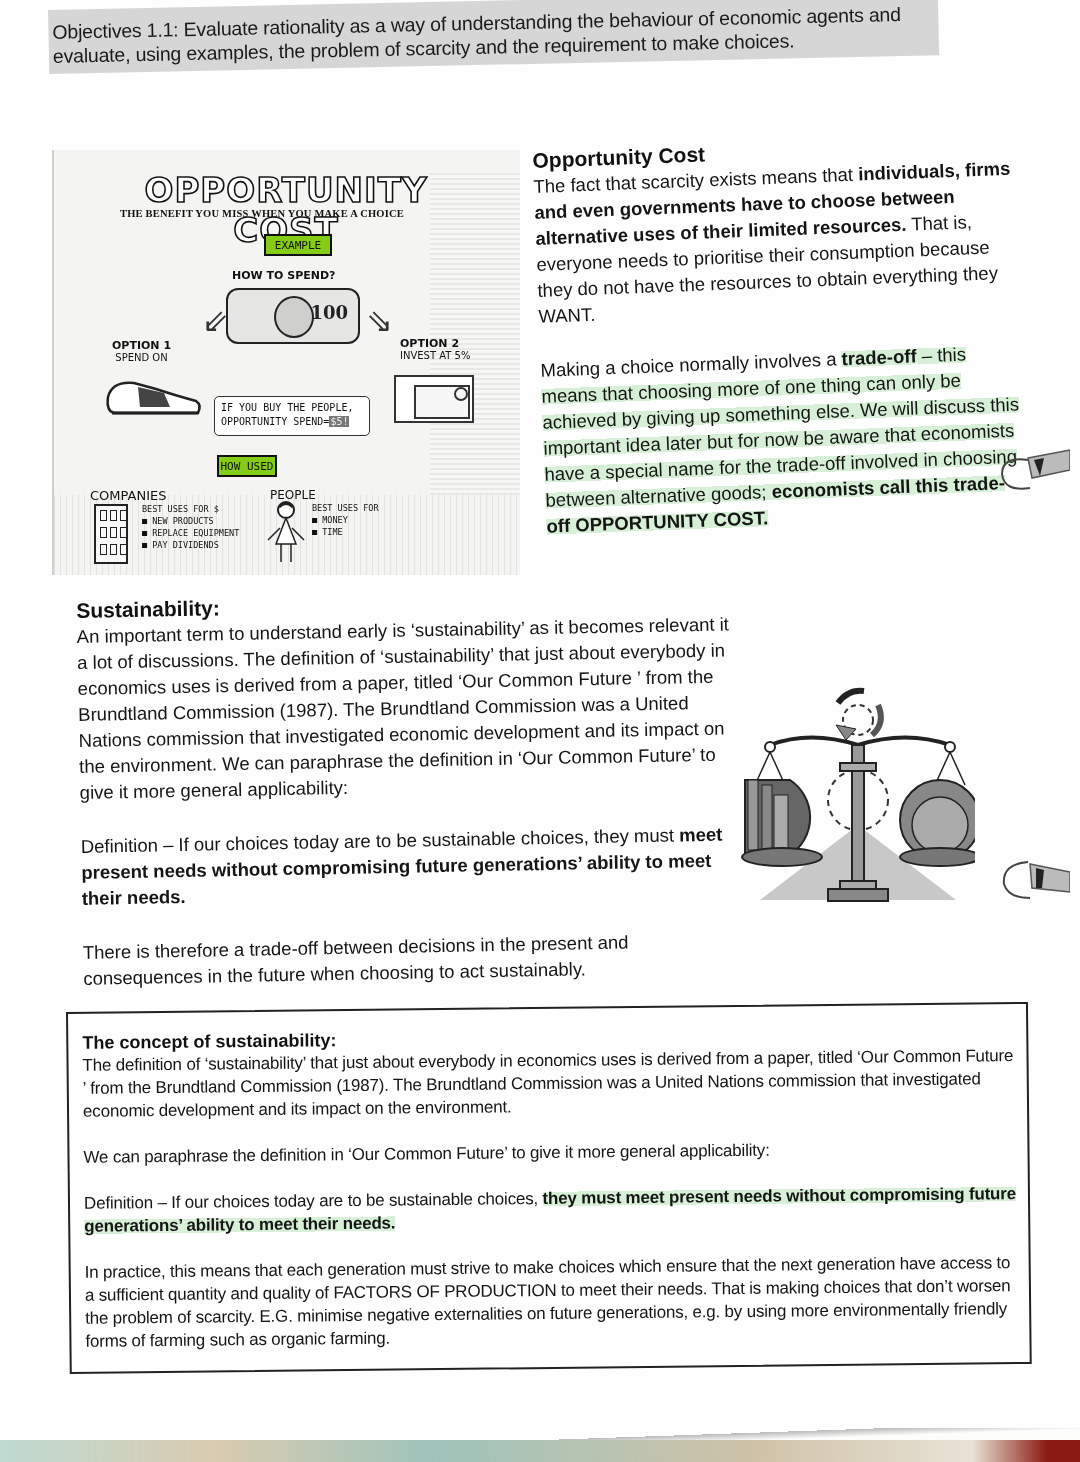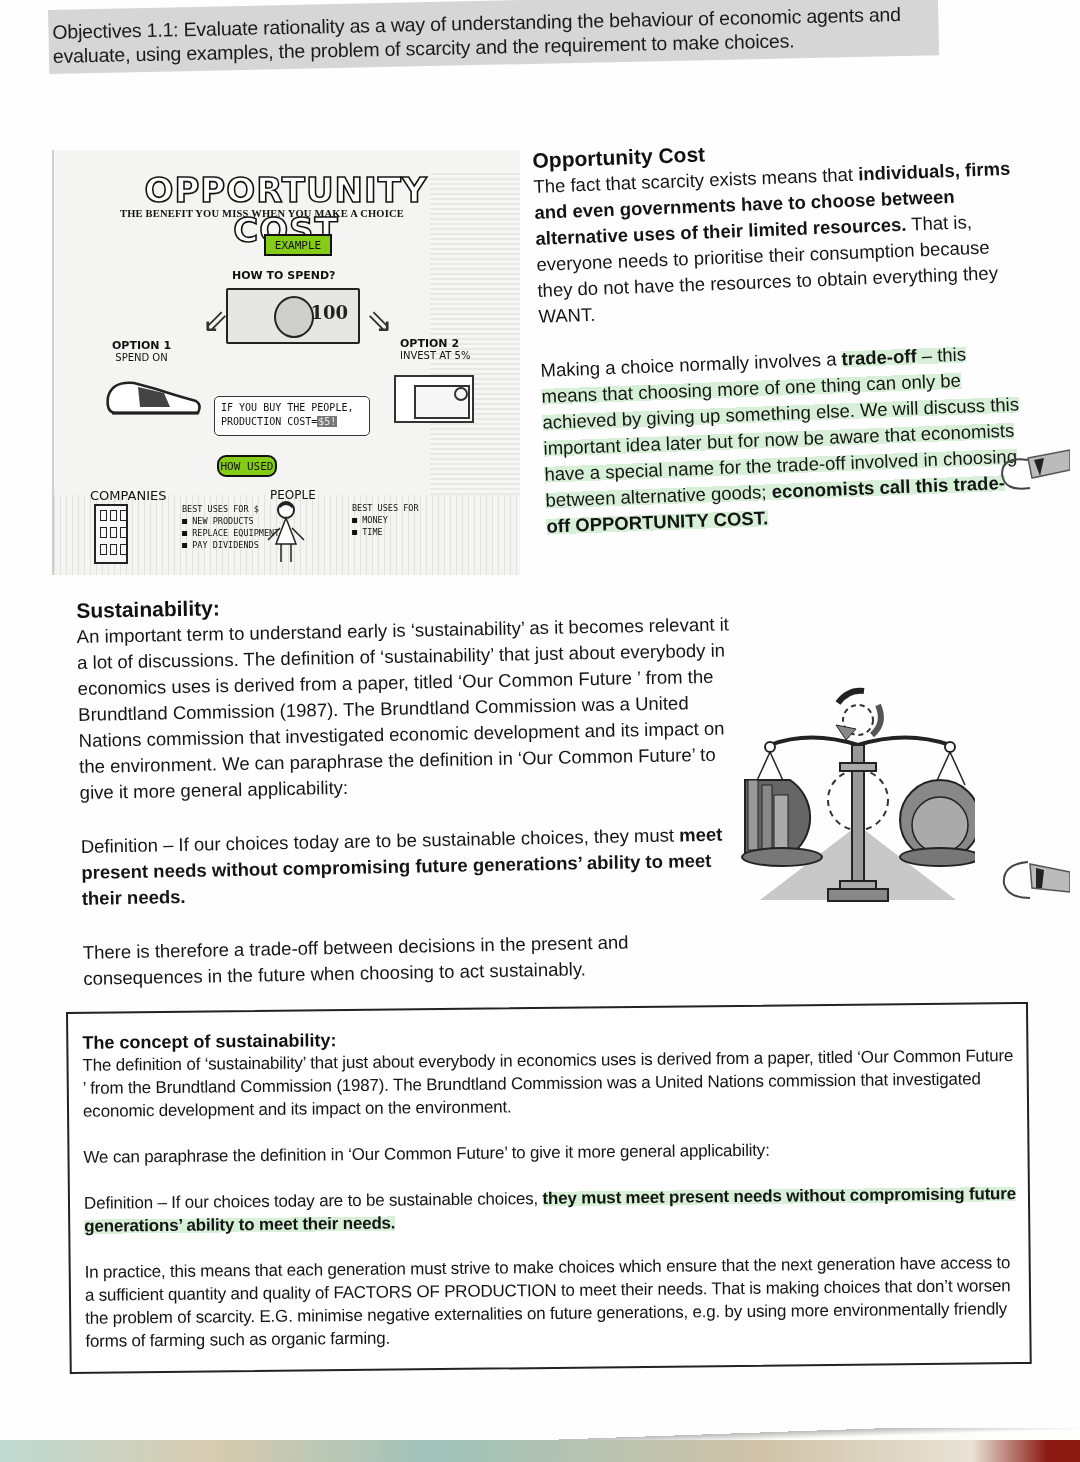--- a/index.html
+++ b/index.html
@@ -45,31 +45,31 @@
       position: absolute; display: flex; align-items: center; justify-content: center;
       background: #84cc16; border: 2px solid #111; font-family: "DejaVu Sans Mono", monospace;
       font-size: 11px; color: #111; height: 22px;
     }
     .ribbon::before, .ribbon::after {
       content: ""; position: absolute; top: 4px; width: 18px; height: 16px; background: #111; z-index: -1;
     }
     .ribbon::before { left: -16px; clip-path: polygon(0 0, 100% 0, 100% 100%, 0 100%, 30% 50%); }
     .ribbon::after { right: -16px; clip-path: polygon(0 0, 100% 0, 70% 50%, 100% 100%, 0 100%); }
     .ribbon-example { left: 210px; top: 84px; width: 68px; }
-    .ribbon-howused { left: 163px; top: 305px; width: 60px; border-radius: 9px; }
+    .ribbon-howused { left: 163px; top: 305px; width: 60px; }
 
     .ig-label { position: absolute; font-family: "DejaVu Sans", sans-serif; font-size: 10px; color: #111; line-height: 12px; text-align: right; }
     .ig-label.b { font-weight: bold; font-size: 11px; }
     .howtospend { left: 178px; top: 120px; }
     .opt1 { left: 58px; top: 190px; text-align: center; }
     .opt2 { left: 346px; top: 188px; text-align: left; }
 
     .bill {
       position: absolute; left: 172px; top: 138px; width: 134px; height: 56px;
-      border: 2px solid #222; background: #e6e6e4; border-radius: 2px;
+      border: 2px solid #222; background: #e6e6e4; border-radius: 12px;
     }
     .bill .portrait { position: absolute; left: 46px; top: 6px; width: 40px; height: 42px; border-radius: 50%; border: 2px solid #222; background: #cfcfcd; }
     .bill .denom { position: absolute; right: 10px; top: 12px; font-family: "DejaVu Serif", serif; font-weight: bold; font-size: 18px; color: #222; }
     .arrow { position: absolute; font-size: 32px; color: #333; line-height: 1; font-family: "DejaVu Sans", sans-serif; }
     .arrow-left { left: 148px; top: 155px; }
     .arrow-right { left: 312px; top: 155px; }
 
     .shoe { position: absolute; left: 50px; top: 225px; width: 100px; height: 44px; }
     .cert { position: absolute; left: 340px; top: 225px; width: 80px; height: 48px; border: 2px solid #333; background: #fff; }
     .cert .inner { position: absolute; left: 18px; top: 8px; width: 56px; height: 34px; border: 2px solid #333; background: #f7f7f7; }
@@ -79,21 +79,21 @@
       position: absolute; left: 160px; top: 246px; width: 156px; height: 40px;
       border: 1.5px solid #333; border-radius: 5px; background: #fff; padding: 4px 6px;
       font-family: "DejaVu Sans Mono", monospace; font-size: 10px; line-height: 14px; color: #111;
     }
     .callout .money { background: #777; color: #eee; padding: 0 1px; }
 
     .companies-label { left: 36px; top: 340px; }
     .building { position: absolute; left: 40px; top: 354px; width: 34px; height: 60px; border: 2px solid #222; background: #f8f8f8;
       display: grid; grid-template-columns: repeat(3, 7px); gap: 3px; padding: 4px; }
     .building span { border: 1.5px solid #222; height: 11px; }
-    .uses-list { position: absolute; font-family: "DejaVu Sans Mono", monospace; font-size: 8.5px; line-height: 12px; color: #111; margin-left: 40px; }
+    .uses-list { position: absolute; font-family: "DejaVu Sans Mono", monospace; font-size: 8.5px; line-height: 12px; color: #111; }
     .uses-companies { left: 88px; top: 353px; }
     .people-label { left: 216px; top: 339px; }
     .stick { position: absolute; left: 212px; top: 350px; width: 40px; height: 66px; }
     .uses-people { left: 258px; top: 352px; }
 
     .funfact {
       position: absolute; left: 358px; top: 304px; width: 88px; height: 108px;
       border: 1.5px solid #444; background: #f5f5f3; text-align: center; padding-top: 6px;
       font-family: "DejaVu Sans", sans-serif; font-size: 8.5px; line-height: 10.5px;
     }
@@ -180,21 +180,21 @@
     </div>
 
     <svg class="shoe" viewBox="0 0 100 44">
       <path d="M4 22 Q8 6 30 8 L52 14 Q70 20 92 26 Q98 30 94 38 L10 38 Q2 36 4 22 Z" fill="#fff" stroke="#222" stroke-width="2.5"></path>
       <path d="M34 12 L60 18 L66 32 L36 32 Z" fill="#444"></path>
       <path d="M8 38 L94 38" stroke="#222" stroke-width="3"></path>
     </svg>
 
     <div class="callout">
       <div>IF YOU BUY THE PEOPLE,</div>
-      <div><span>PRODUCTION COST=</span><span class="money">$5!</span></div>
+      <div><span>OPPORTUNITY SPEND=</span><span class="money">$5!</span></div>
     </div>
 
     <div class="cert">
       <div class="inner"></div>
       <div class="seal"></div>
     </div>
 
     <div class="ribbon ribbon-howused">
       <span>HOW USED</span>
     </div>

